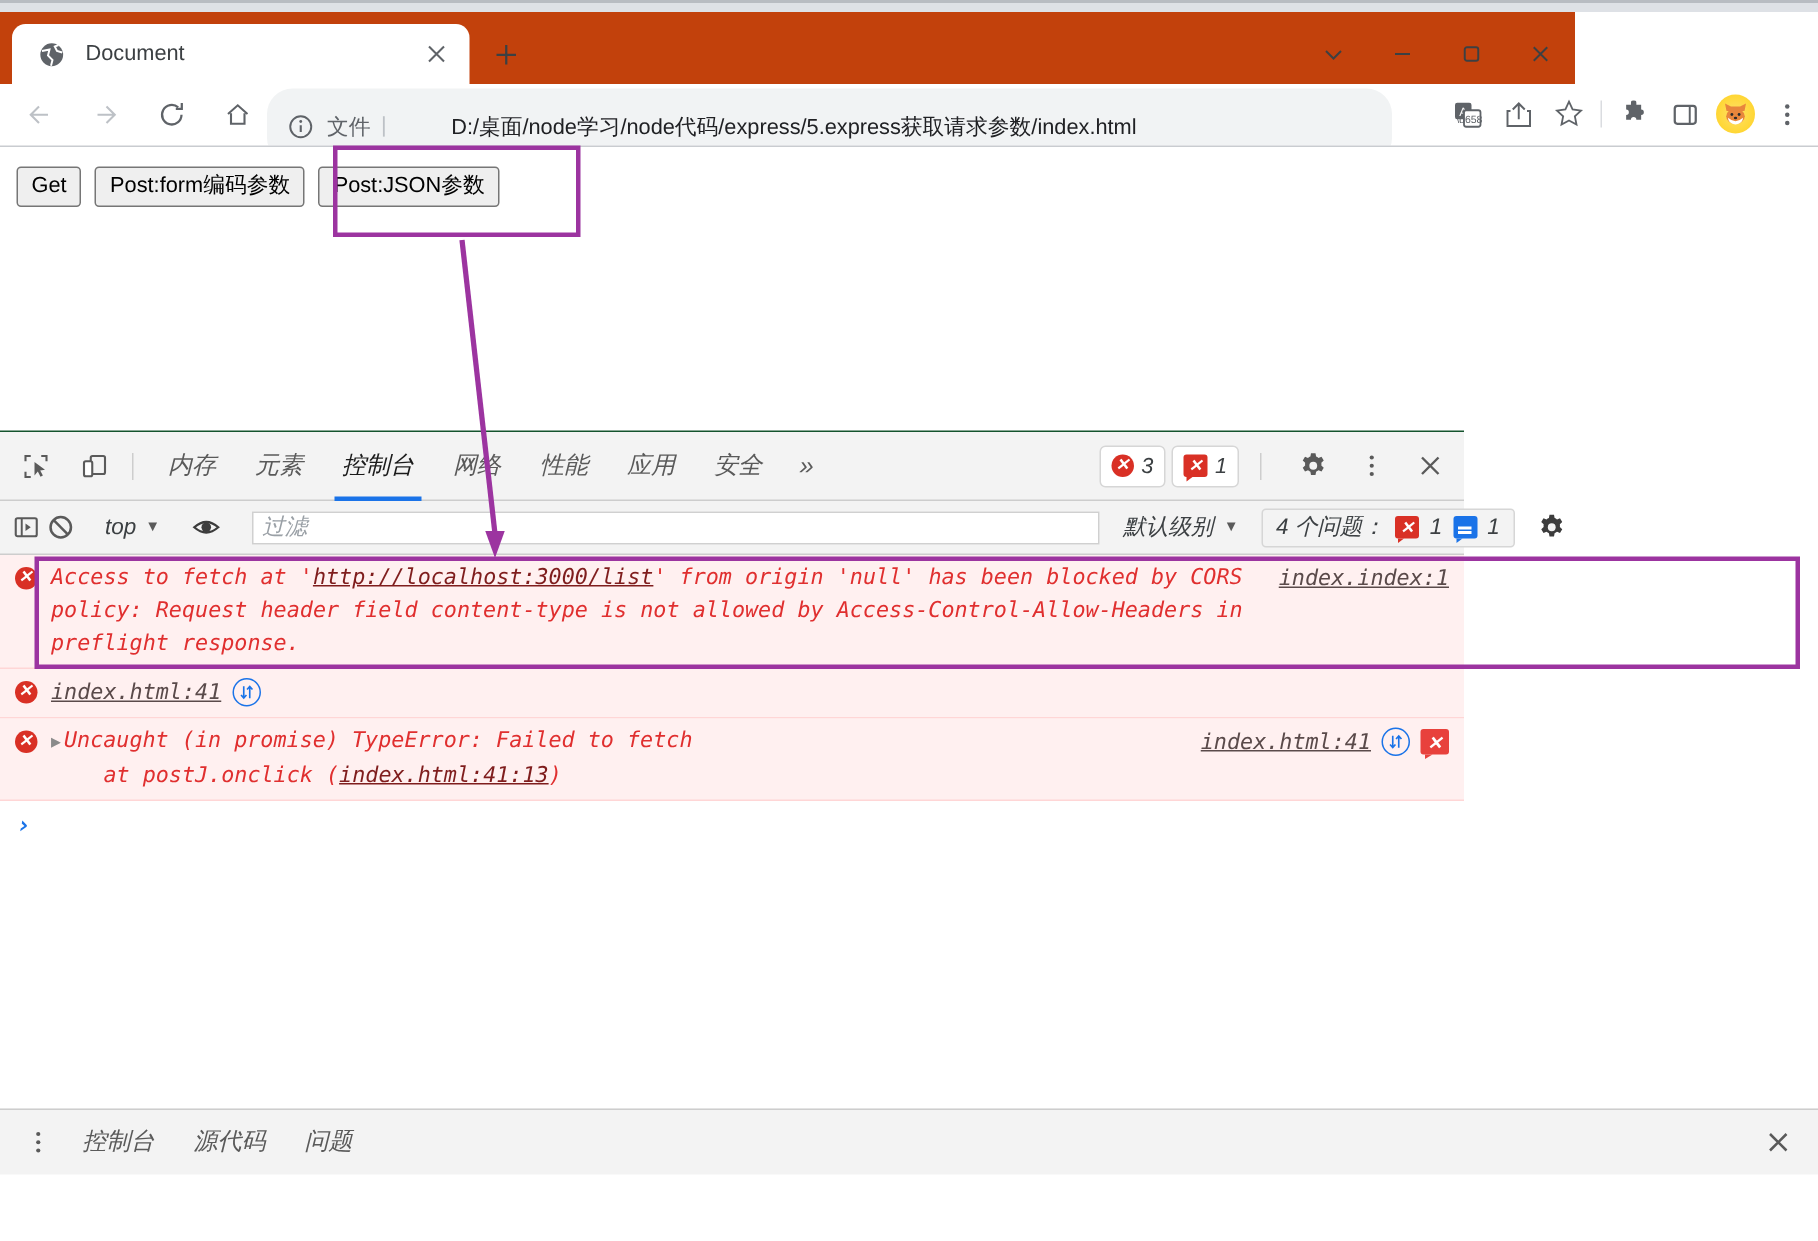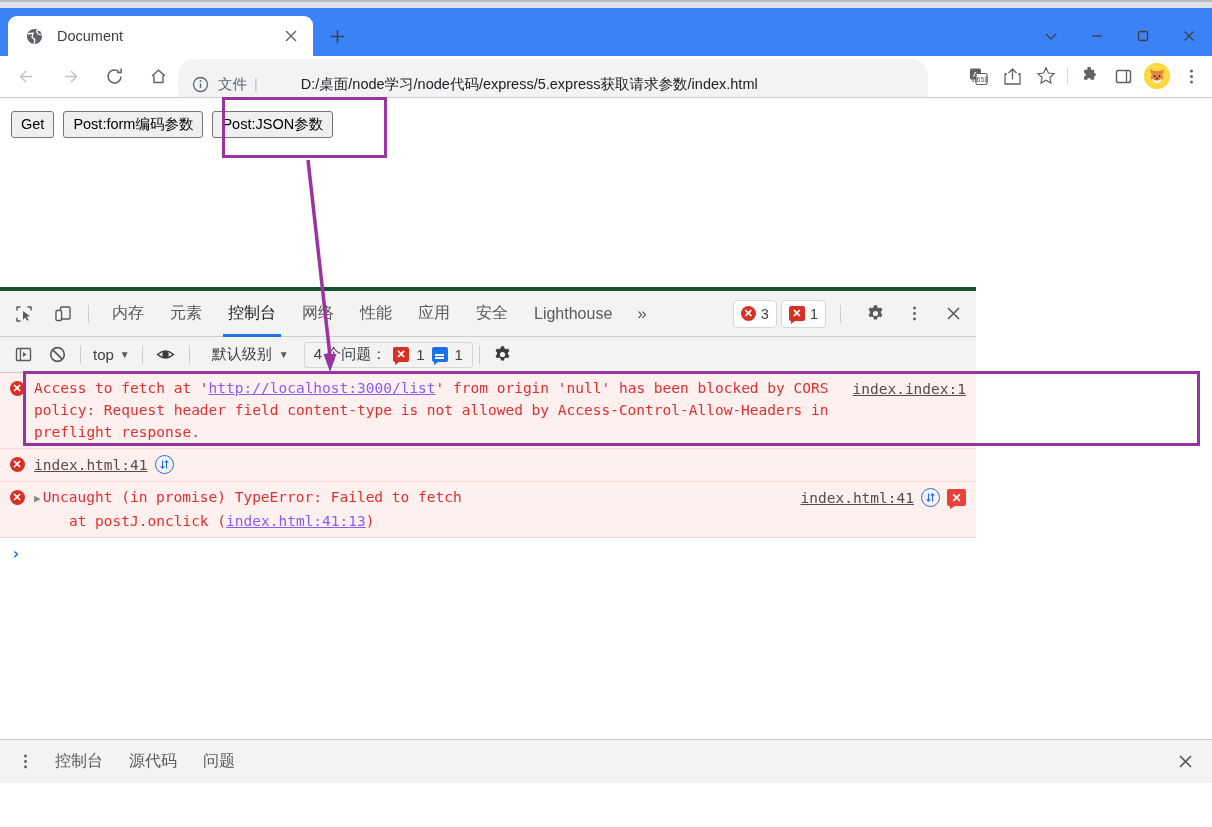--- a/index.html
+++ b/index.html
@@ -16,22 +16,22 @@
     background: #ffffff;
   }
 
   
   .win-topstrip {
     position: absolute; left: 0; top: 0; width: 1212px; height: 8px;
     background: #dee1e6;
     border-top: 2px solid #b8bcc2;
   }
   .tabstrip {
-    position: absolute; left: 0; top: 8px; width: 1212px; height: 48px;
-    background: #3b82f6;
+    position: absolute; left: 0; top: 8px; width: 1050px; height: 48px;
+    background: #c2410c;
   }
   .tab {
     position: absolute; left: 8px; top: 8px;
     width: 305px; height: 40px;
     background: #ffffff;
     border-radius: 9px 9px 0 0;
     display: flex; align-items: center;
     padding: 0 10px;
   }
   .tab-favicon {
@@ -128,21 +128,22 @@
     font-size: 14.5px;
     color: #000000;
     font-family: "Liberation Sans", sans-serif;
     line-height: 1.3;
   }
 
   
   .devtools {
     position: absolute; left: 0; top: 287px; width: 976px; height: 496px;
     background: #ffffff;
-    border-top: 4px solid #14532d;
+    border-top: 1px solid #14532d;
+    font-style: italic;
   }
   .dt-tabbar {
     position: relative;
     height: 46px; width: 100%;
     background: #f3f3f3;
     border-bottom: 1px solid #cdcdcd;
     display: flex; align-items: center;
   }
   .dt-icobtn {
     width: 30px; height: 30px; margin-left: 9px;
@@ -294,21 +295,21 @@
     flex: 1 1 auto;
     font-family: "DejaVu Sans Mono", monospace;
     font-size: 14.5px;
     line-height: 22px;
     color: #e02f2f;
     padding-right: 10px;
     white-space: pre-wrap;
     word-break: break-word;
   }
   .msg-text a, .inline-link {
-    color: #8b5cf6; text-decoration: underline;
+    color: #7f1d1d; text-decoration: underline;
   }
   .disclosure {
     color: #8a8a8a; font-size: 11px; margin-right: 2px;
   }
   .msg-right {
     flex: 0 0 auto;
     display: flex; align-items: flex-start; gap: 7px;
     padding-right: 10px; padding-top: 1px;
   }
   .src-link {
@@ -550,21 +551,20 @@
       </div>
       <span class="dt-vsep"></span>
 
       <div class="dt-tab">内存</div>
       <div class="dt-tab">元素</div>
       <div class="dt-tab active">控制台</div>
       <div class="dt-tab">网络</div>
       <div class="dt-tab">性能</div>
       <div class="dt-tab">应用</div>
       <div class="dt-tab">安全</div>
-      <div class="dt-tab">Lighthouse</div>
       <div class="dt-overflow">»</div>
 
       <div class="dt-right">
         <div class="badge-group">
           <span class="badge-err-circle">✕</span>
           <span class="badge-num">3</span>
         </div>
         <div class="badge-group">
           <span class="badge-issue-sq">✕</span>
           <span class="badge-num">1</span>
@@ -611,20 +611,23 @@
         <span class="ct-caret">▼</span>
       </div>
       <span class="ct-sep"></span>
       <div class="ct-icon">
         <svg width="19" height="19" viewBox="0 0 19 19">
           <path d="M1.5 9.5 Q9.5 2.5 17.5 9.5 Q9.5 16.5 1.5 9.5 Z" stroke="#3c3c3c" stroke-width="1.5" fill="none"></path>
           <circle cx="9.5" cy="9.5" r="3.2" fill="#3c3c3c"></circle>
         </svg>
       </div>
       <span class="ct-sep"></span>
+      <div class="ct-filter">
+        <span>过滤</span>
+      </div>
       <div class="ct-levels">
         <span>默认级别</span>
         <span class="ct-caret">▼</span>
       </div>
       <div class="ct-issues">
         <span>4 个问题：</span>
         <span class="issue-sq-red">✕</span>
         <span>1</span>
         <span class="issue-sq-blue"></span>
         <span>1</span>

